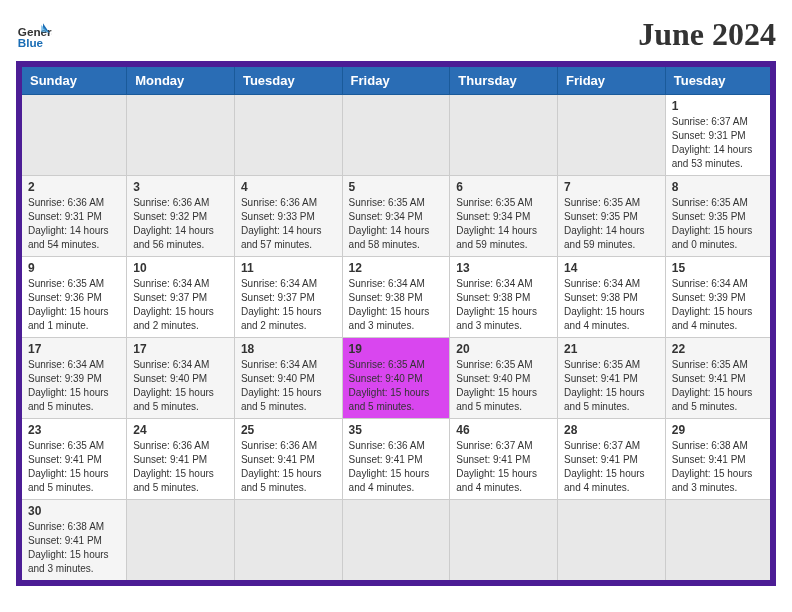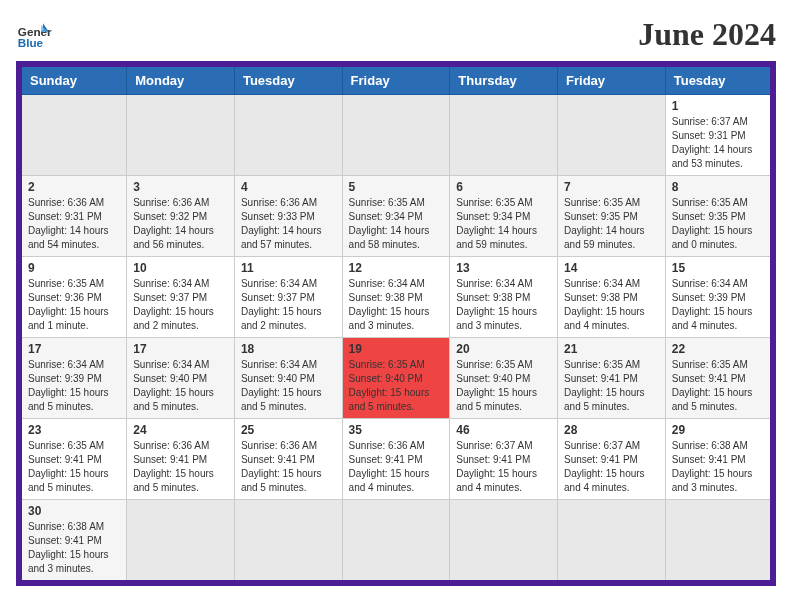--- a/index.html
+++ b/index.html
@@ -243,21 +243,21 @@
 Daylight: 15 hours
 and 5 minutes.</div>
           </td>
           <td style="background: rgb(245, 245, 245);">
             <span class="day-num">18</span>
             <div class="day-info" style="white-space: pre-line;">Sunrise: 6:34 AM
 Sunset: 9:40 PM
 Daylight: 15 hours
 and 5 minutes.</div>
           </td>
-          <td style="background: #ef4444;">
+          <td style="background: #d946ef;">
             <span class="day-num">19</span>
             <div class="day-info" style="white-space: pre-line;">Sunrise: 6:35 AM
 Sunset: 9:40 PM
 Daylight: 15 hours
 and 5 minutes.</div>
           </td>
           <td style="background: rgb(245, 245, 245);">
             <span class="day-num">20</span>
             <div class="day-info" style="white-space: pre-line;">Sunrise: 6:35 AM
 Sunset: 9:40 PM

